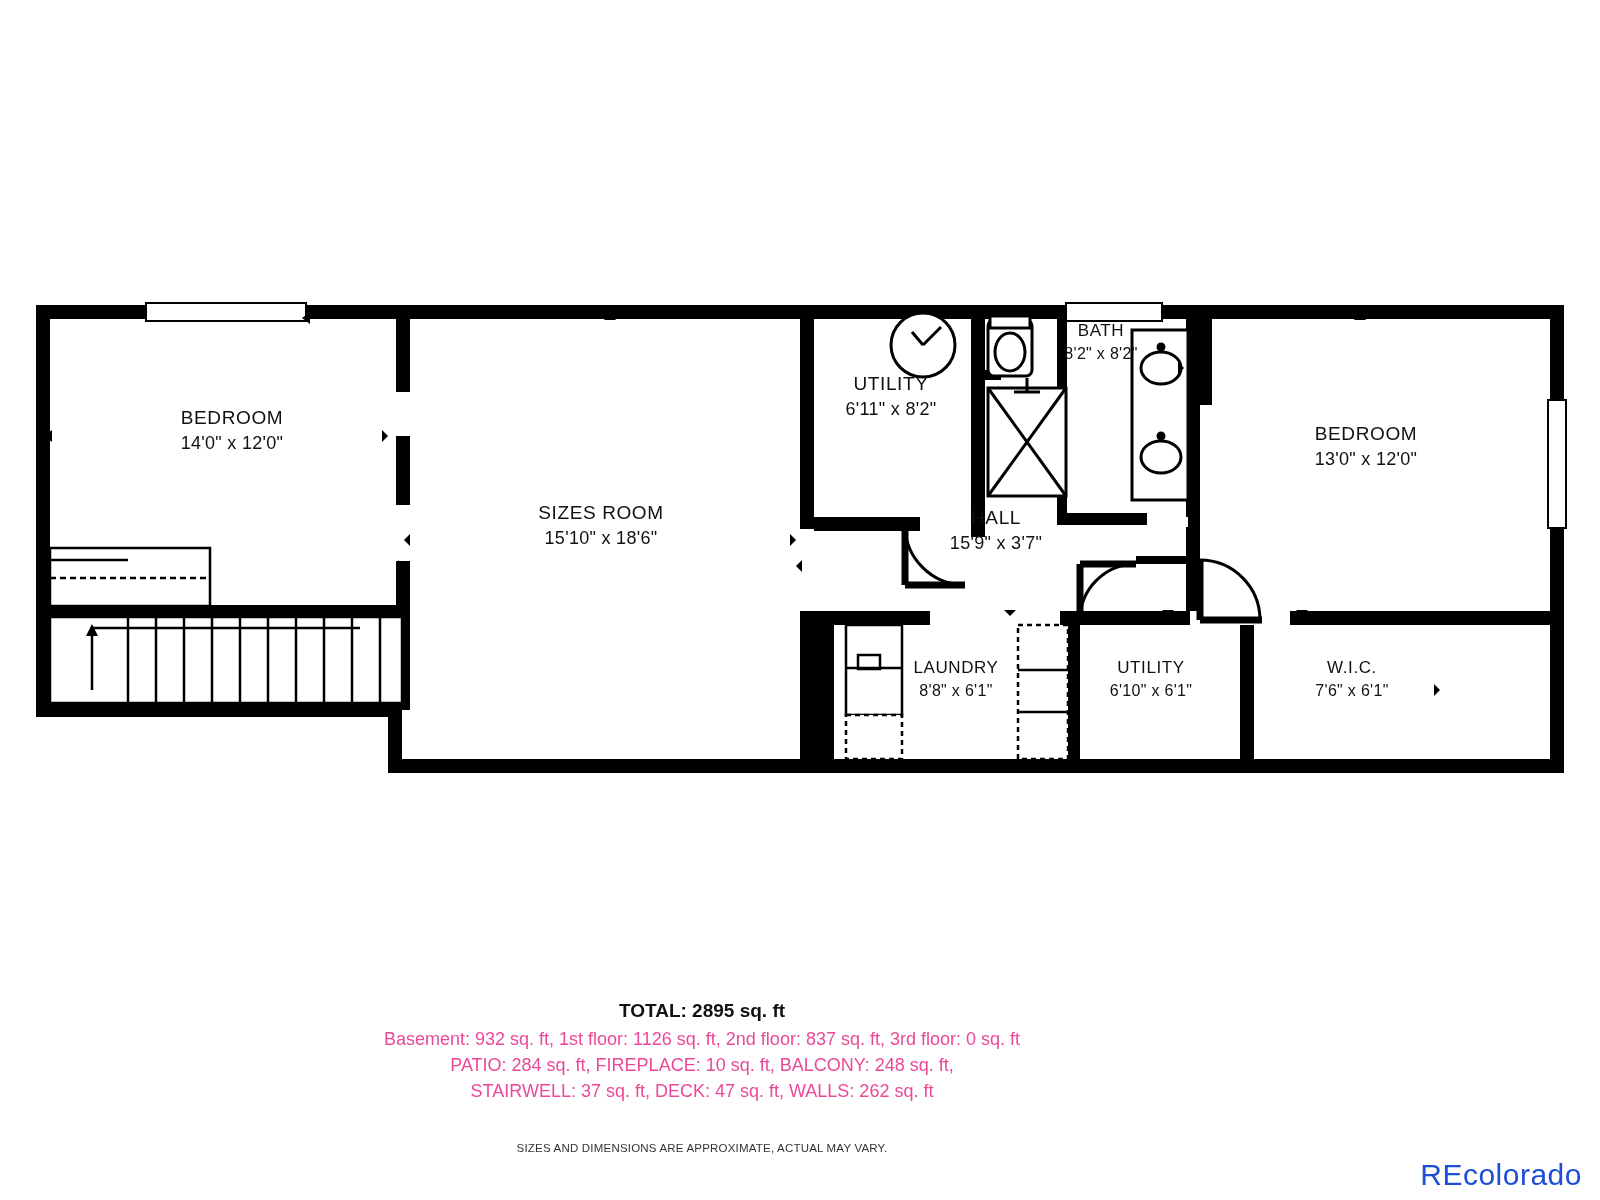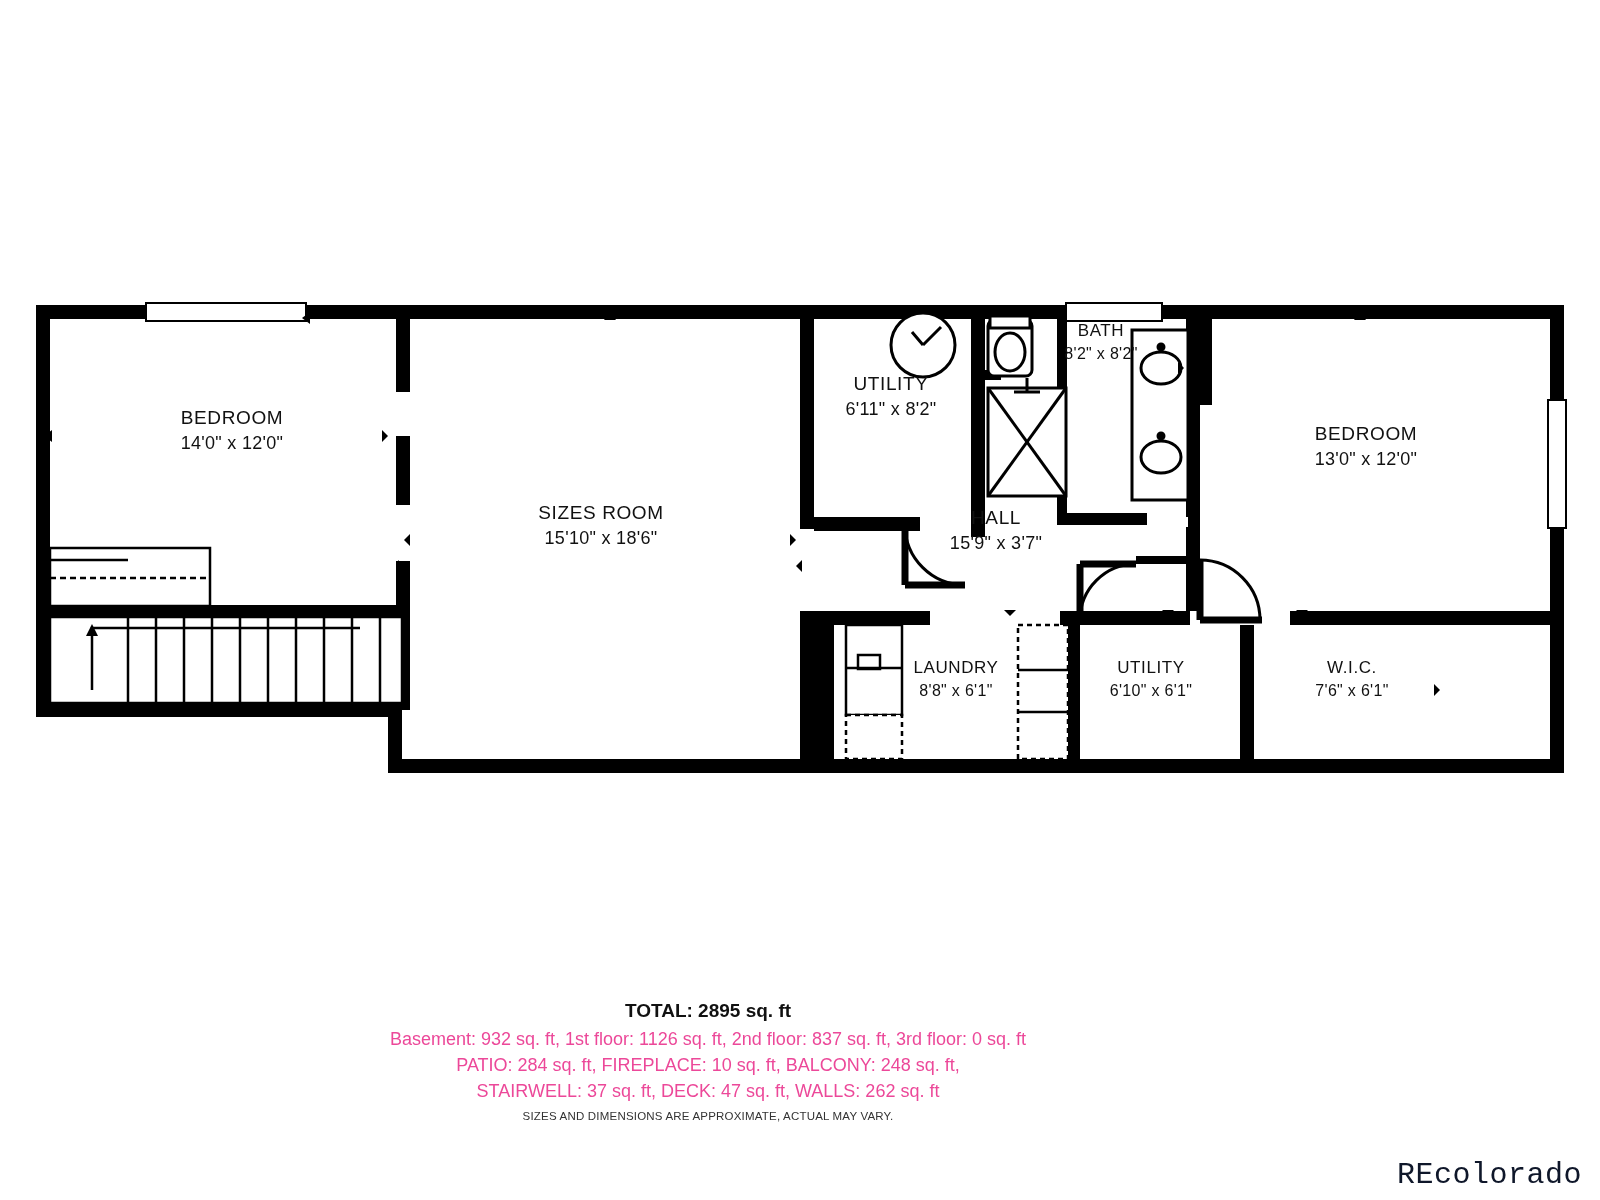--- a/index.html
+++ b/index.html
@@ -44,52 +44,52 @@
     font-size: 18px;
     letter-spacing: 0.3px;
     font-weight: 400;
   }
   .room-label.small .rname { font-size: 17px; }
   .room-label.small .rdim  { font-size: 16px; }
 
   
   #footer {
     position: absolute;
-    left: 12px;
+    left: 6px;
     top: 1000px;
     width: 1392px;
     text-align: center;
   }
   #footer .total {
     font-size: 19px;
     font-weight: bold;
     color: #111;
     margin-bottom: 4px;
   }
   #footer .line {
     font-size: 18px;
     color: #ec4899;
     line-height: 1.45;
   }
   #footer .disclaimer {
-    margin-top: 6px;
+    margin-top: 38px;
     font-size: 11.5px;
     letter-spacing: 0.2px;
     color: #333;
   }
 
   
   #watermark {
     position: absolute;
     right: 18px;
     bottom: 8px;
     font-size: 30px;
-    color: #0f172a;
+    color: #1d4ed8;
     letter-spacing: 0.5px;
-    font-family: Liberation Mono, monospace;
+    font-family: Liberation Sans, sans-serif;
   }
 </style>
 </head>
 <body>
 
 <div id="floorplan">
 
   <svg width="1600" height="1010" viewBox="0 0 1600 1010" xmlns="http://www.w3.org/2000/svg">
 
     <g fill="#000000">

